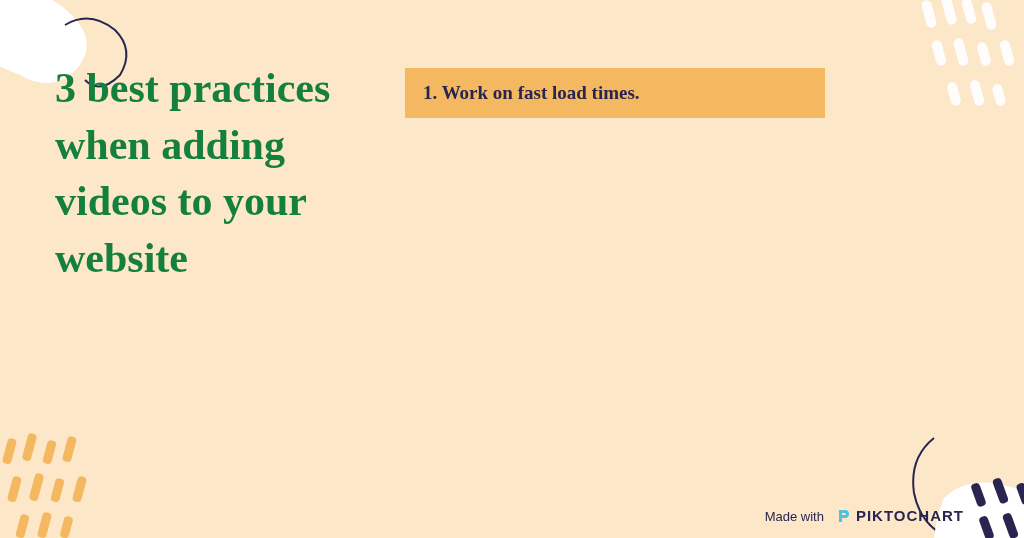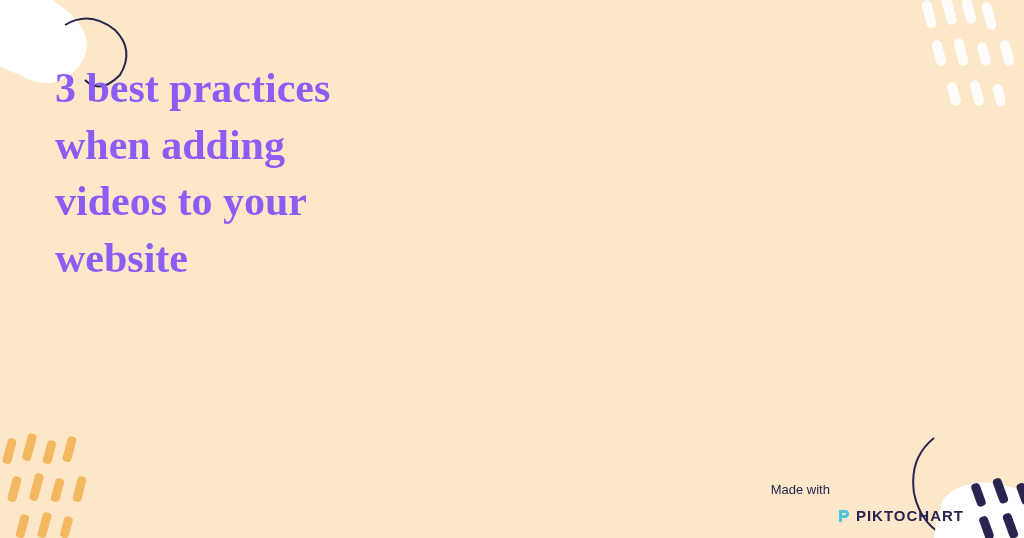--- a/index.html
+++ b/index.html
@@ -58,21 +58,21 @@
     }
     
     .heading-section {
       flex: 0 0 310px;
       padding-top: 0;
     }
     
     .heading {
       font-size: 42px;
       line-height: 1.35;
-      color: #8b5cf6;
+      color: #15803d;
       font-weight: bold;
       font-family: Georgia, 'Times New Roman', serif;
     }
     
     .list-section {
       flex: 1;
       padding-left: 40px;
       padding-top: 8px;
     }
     
@@ -88,22 +88,22 @@
       font-weight: bold;
       color: #2a2550;
       font-family: Georgia, 'Times New Roman', serif;
     }
     
     .footer-brand {
       position: absolute;
       bottom: 14px;
       right: 60px;
       display: flex;
-      align-items: flex-start;
-      gap: 6px;
+      align-items: flex-end;
+      gap: 12px;
       z-index: 20;
     }
     
     .made-with {
       font-size: 13px;
       color: #2a2550;
       font-family: Arial, sans-serif;
     }
     
     .brand-logo {
@@ -186,20 +186,23 @@
     </g>
   </svg>
 </div>
 
 <div class="content">
   <div class="heading-section">
     <h1 class="heading">3 best practices when adding videos to your website</h1>
   </div>
 
   <div class="list-section">
+    <div class="list-item">
+      <div class="list-item-text">1. Work on fast load times.</div>
+    </div>
   </div>
 </div>
 
 <div class="footer-brand">
   <span class="made-with">Made with</span>
   <div class="brand-logo">
     <span class="brand-icon">
       <svg viewBox="0 0 16 16" width="16" height="16">
         <path d="M 3 2 L 9 2 Q 13 2 13 6 Q 13 10 9 10 L 6 10 L 6 14 L 3 14 Z M 6 5 L 6 7 L 8.5 7 Q 10 7 10 6 Q 10 5 8.5 5 Z" fill="#4fc3d9"></path>
       </svg>

